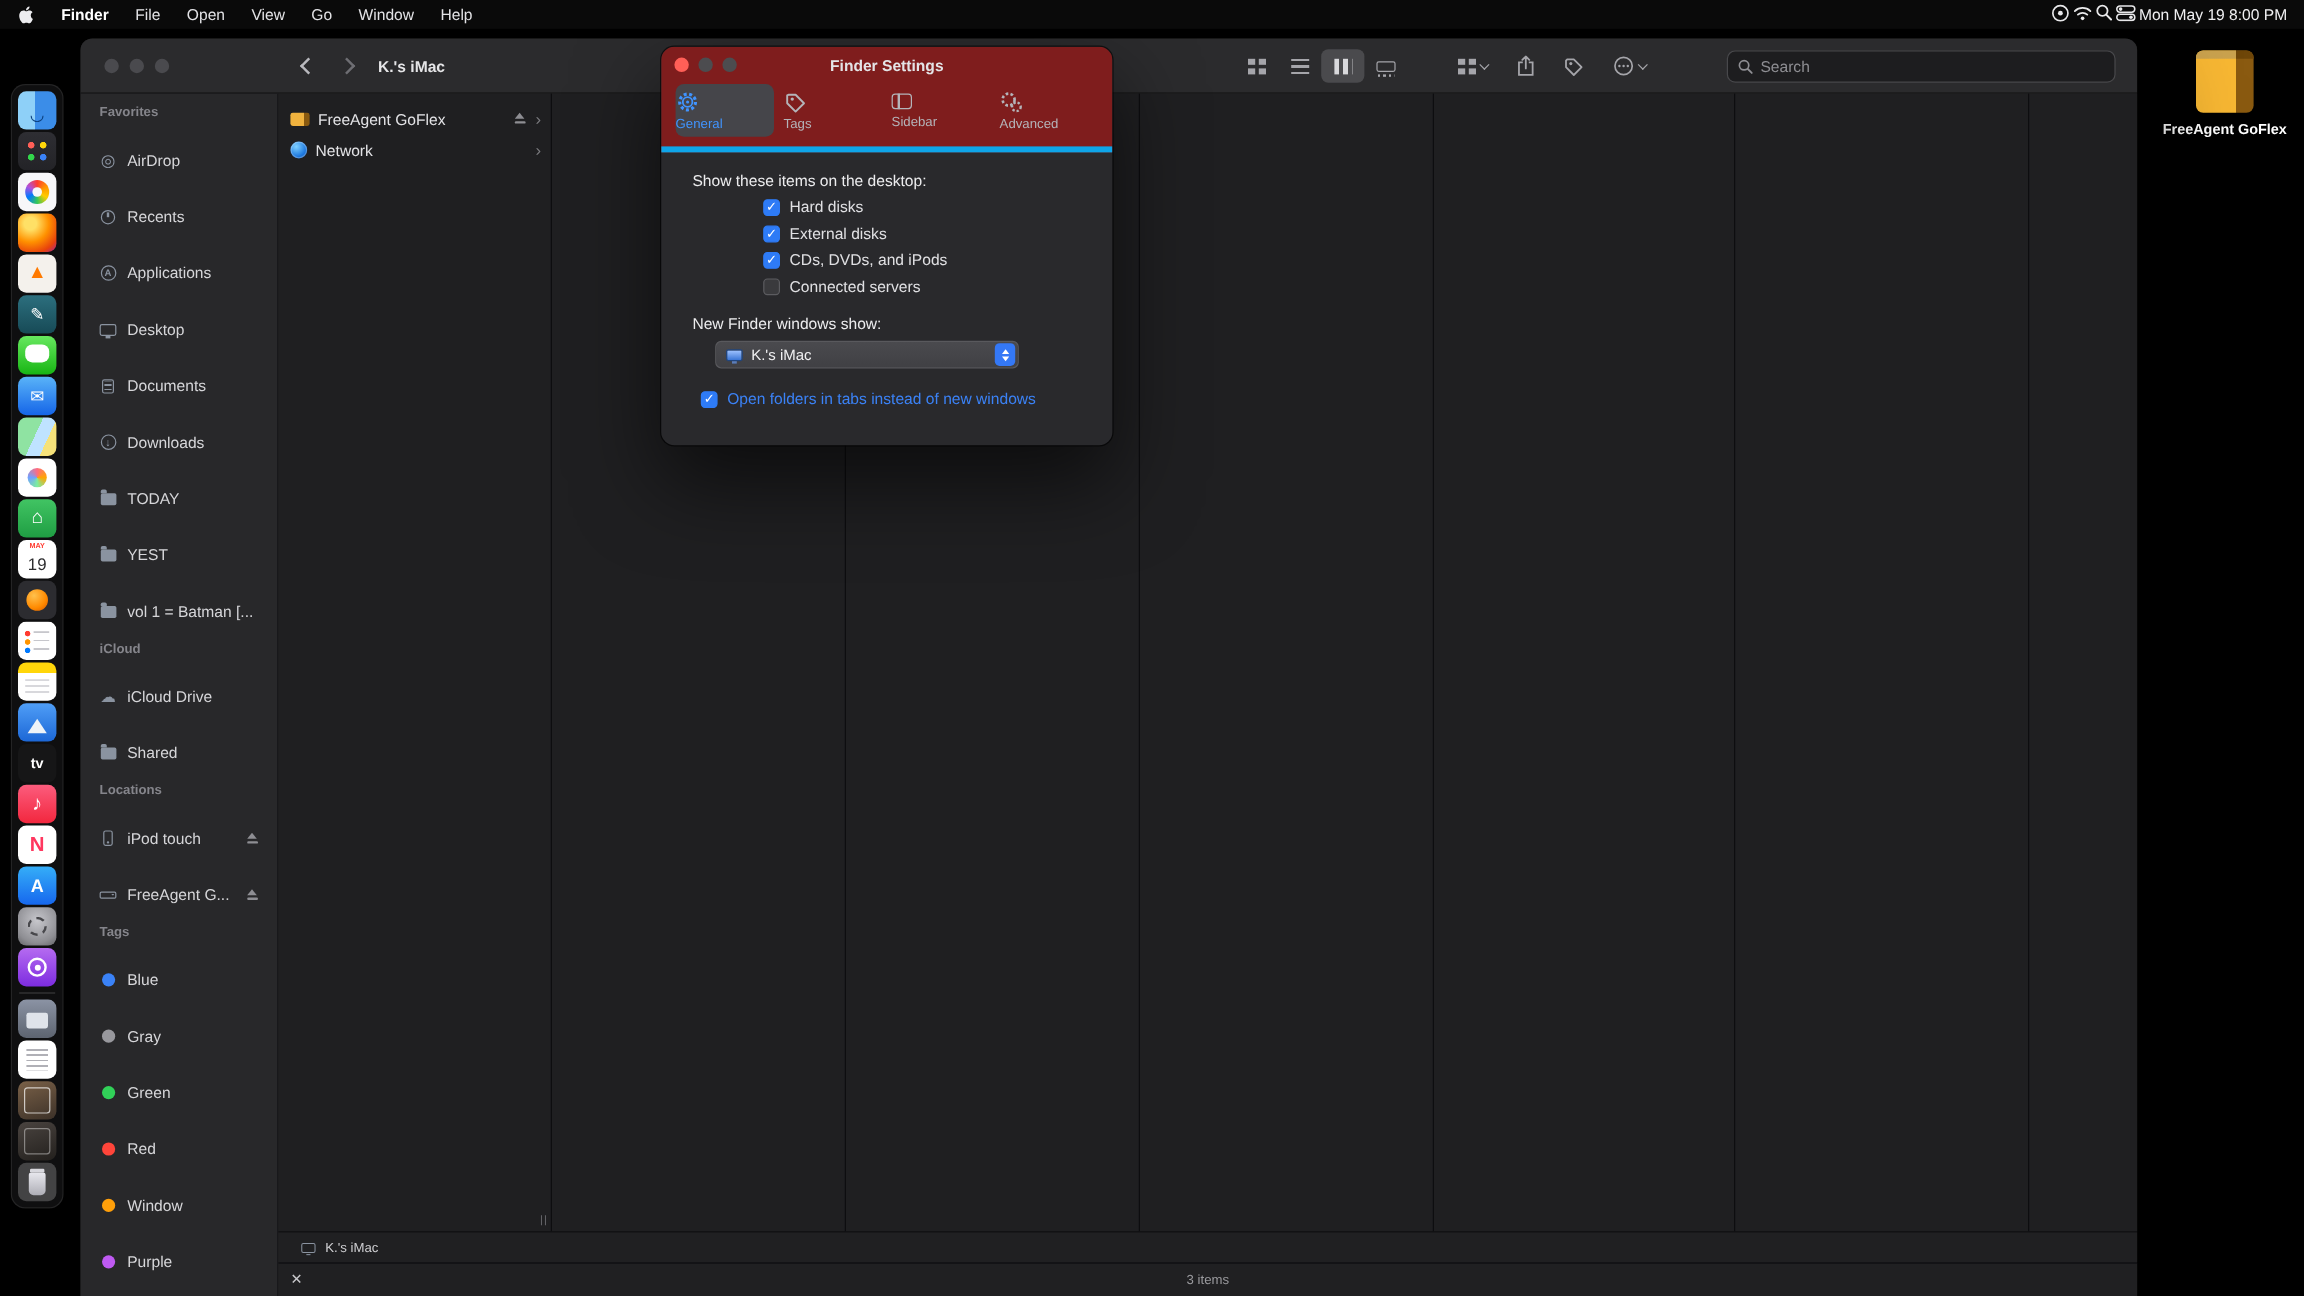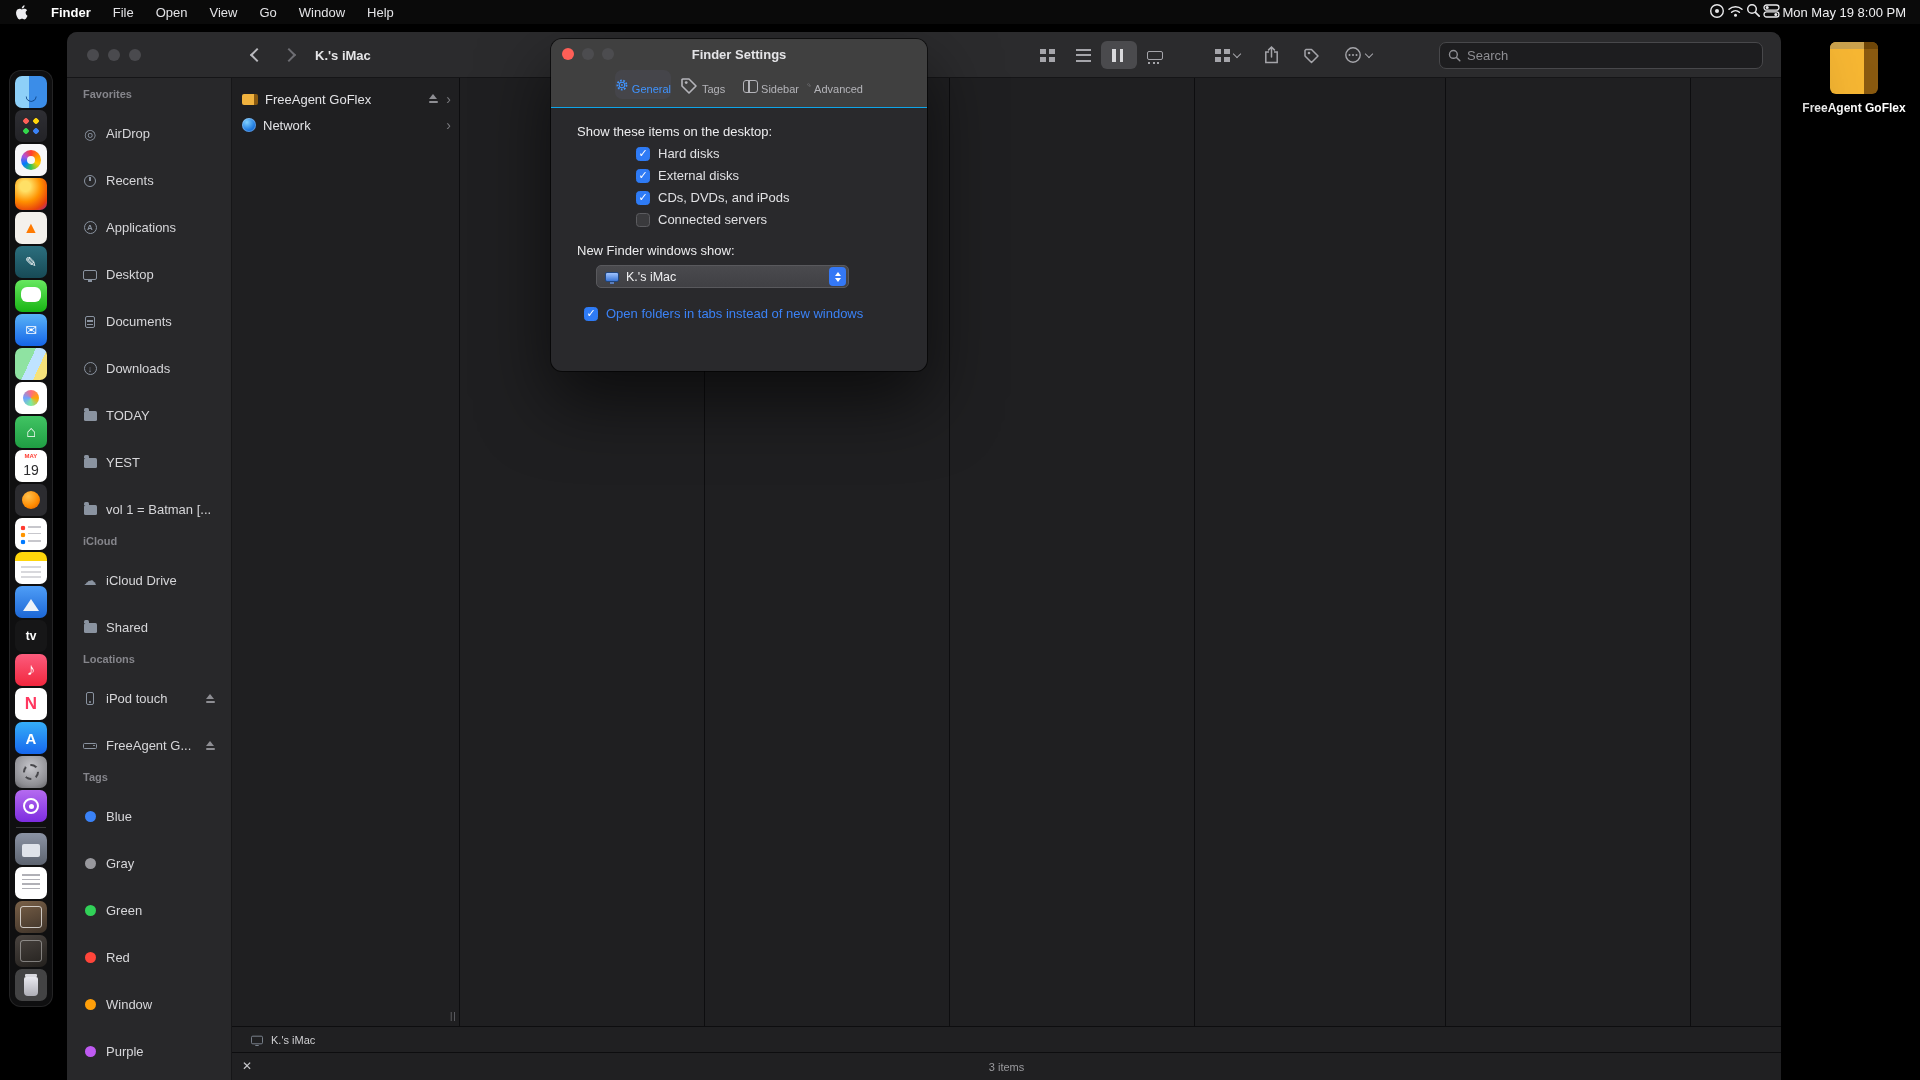--- a/index.html
+++ b/index.html
@@ -196,27 +196,27 @@
 
   .pathbar { height:26px; flex:0 0 auto; border-top:1px solid #0d0d0f; display:flex; align-items:center; gap:7px; padding-left:18px; color:#cfcfd2; font-size:11px; background:#202022; }
   .pathbar .icon-monitor { transform:scale(0.85); }
   .statusbar { position:relative; height:28px; flex:0 0 auto; border-top:1px solid #0d0d0f; display:flex; align-items:center; justify-content:center; color:#9a9a9e; font-size:11px; background:#202022; }
   .status-close { position:absolute; left:10px; top:6px; color:#c8c8cc; font-size:12px; }
 
   
   .dialog { position:absolute; left:551px; top:39px; width:376px; height:332px; z-index:50;
       background:#29292c; border-radius:11px; box-shadow:0 30px 70px rgba(0,0,0,0.6), 0 0 0 1px rgba(0,0,0,0.6);
       color:#e8e8ea; font-size:13px; overflow:hidden; }
-  .dlg-top { background:#404040; border-bottom:1px solid #0ea5e9; }
+  .dlg-top { background:#7f1d1d; border-bottom:5px solid #0ea5e9; }
   .dlg-titlebar { position:relative; height:30px; display:flex; align-items:center; justify-content:center; font-weight:600; color:#e4e4e7; }
   .dlg-lights { position:absolute; left:11px; top:9px; display:flex; gap:8px; }
   .light { width:12px; height:12px; border-radius:50%; background:#4c4c4f; }
   .light.red { background:#ff5f57; }
   .dlg-tabs { display:flex; justify-content:center; gap:8px; padding:1px 0 8px; }
-  .dlg-tab { width:56px; display:flex; align-items:flex-end; gap:3px; padding:5px 0 4px; border-radius:7px; color:#b4b4b9; font-size:11px; }
+  .dlg-tab { width:82px; display:flex; flex-direction:column; align-items:flex-start; gap:3px; padding:5px 0 4px; border-radius:7px; color:#b4b4b9; font-size:11px; }
   .dlg-tab svg { stroke:currentColor; fill:none; }
   .dlg-tab.selected { background:#45454a; color:#4094ff; }
   .tab-sidebar-ic { width:17px; height:13px; border:1.5px solid currentColor; border-radius:3px; position:relative; margin-top:3px; margin-bottom:2px; }
   .tab-sidebar-ic::after { content:""; position:absolute; left:4px; top:-1px; bottom:-1px; width:1.5px; background:currentColor; }
 
   .dlg-body { padding:16px 26px 0; }
   .dlg-heading { color:#ececee; margin-bottom:4px; }
   .chk-row { display:flex; align-items:center; gap:8px; margin:7px 0 7px 23px; color:#e0e0e3;padding-left:36px; }
   .checkbox { width:14px; height:14px; border-radius:3.5px; background:#3a3a3d; border:1px solid #5c5c60; flex:0 0 14px; position:relative; }
   .checkbox.checked { background:#2e7bf6; border-color:#2e7bf6; }

